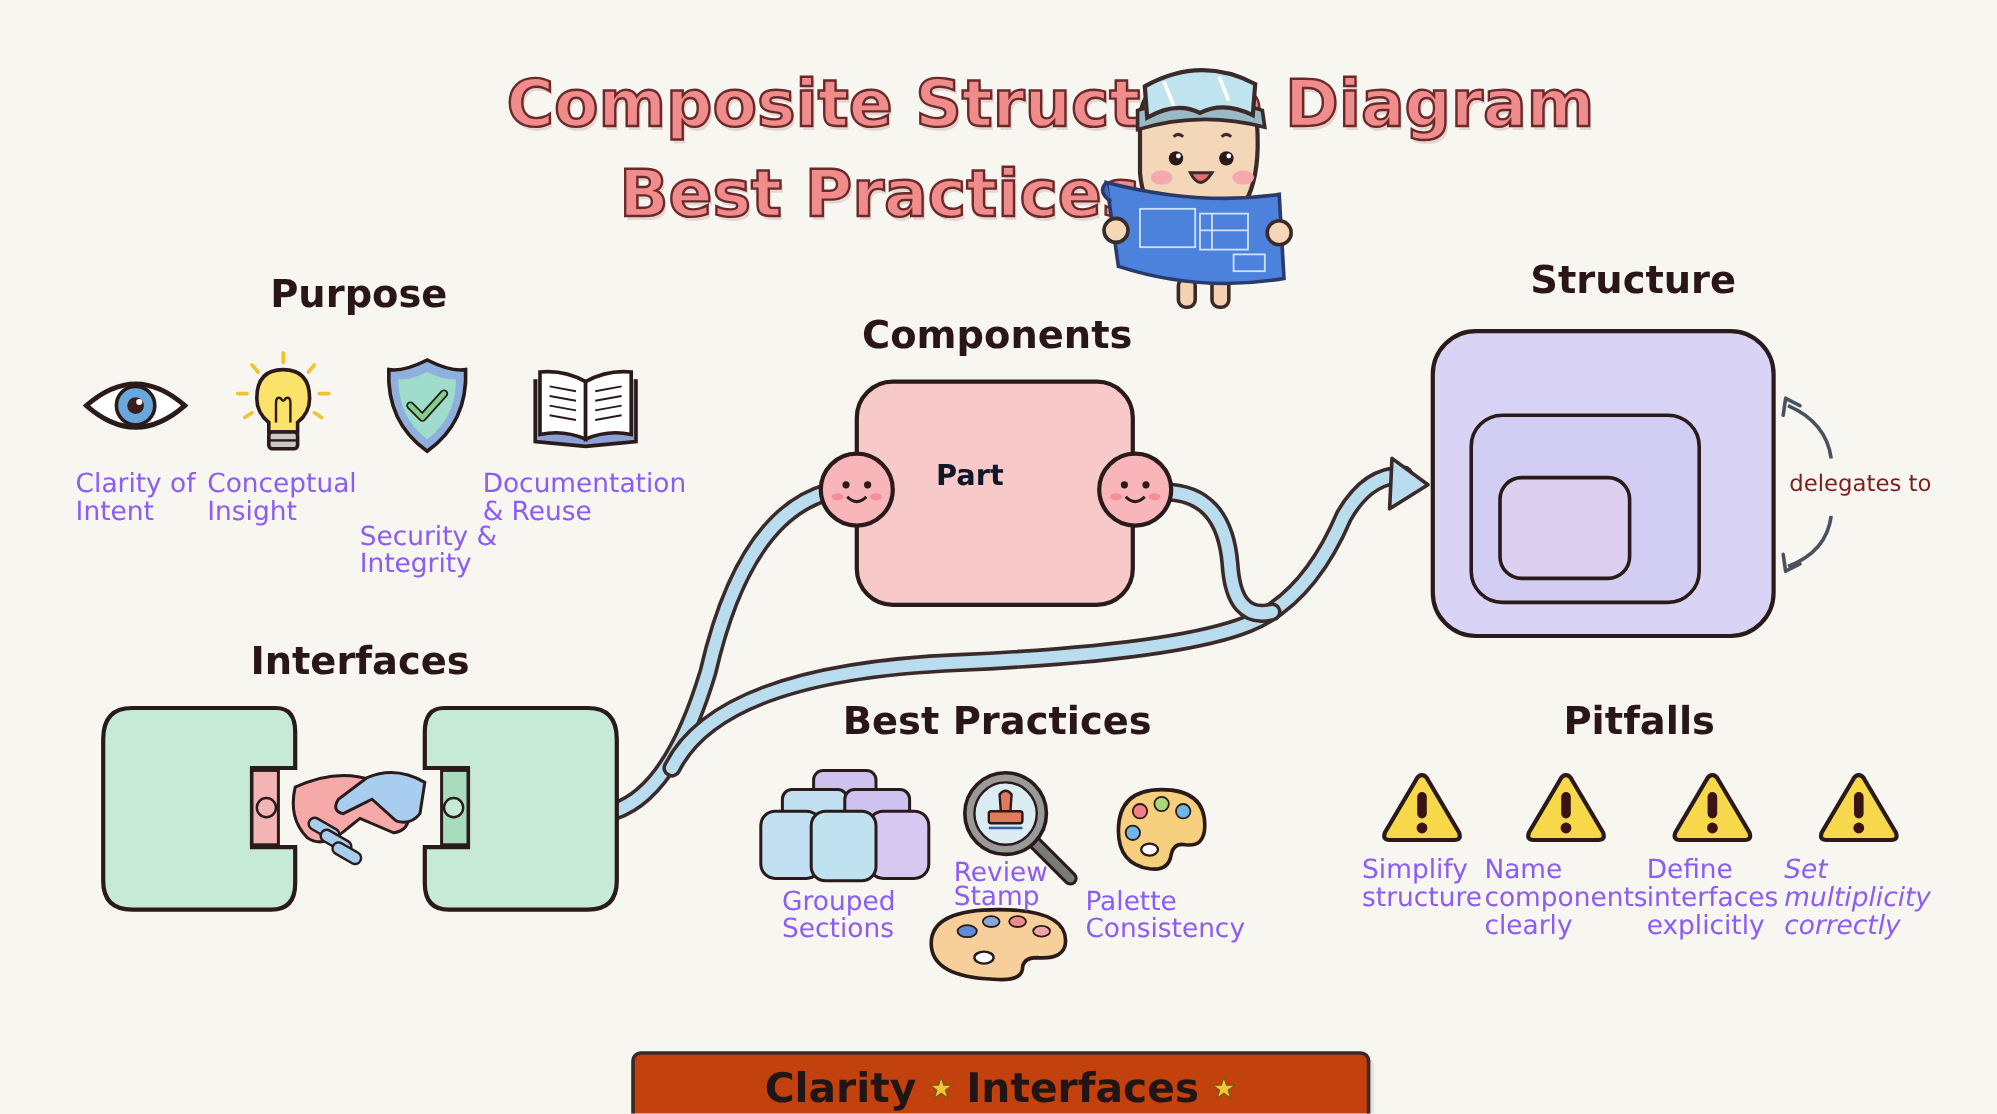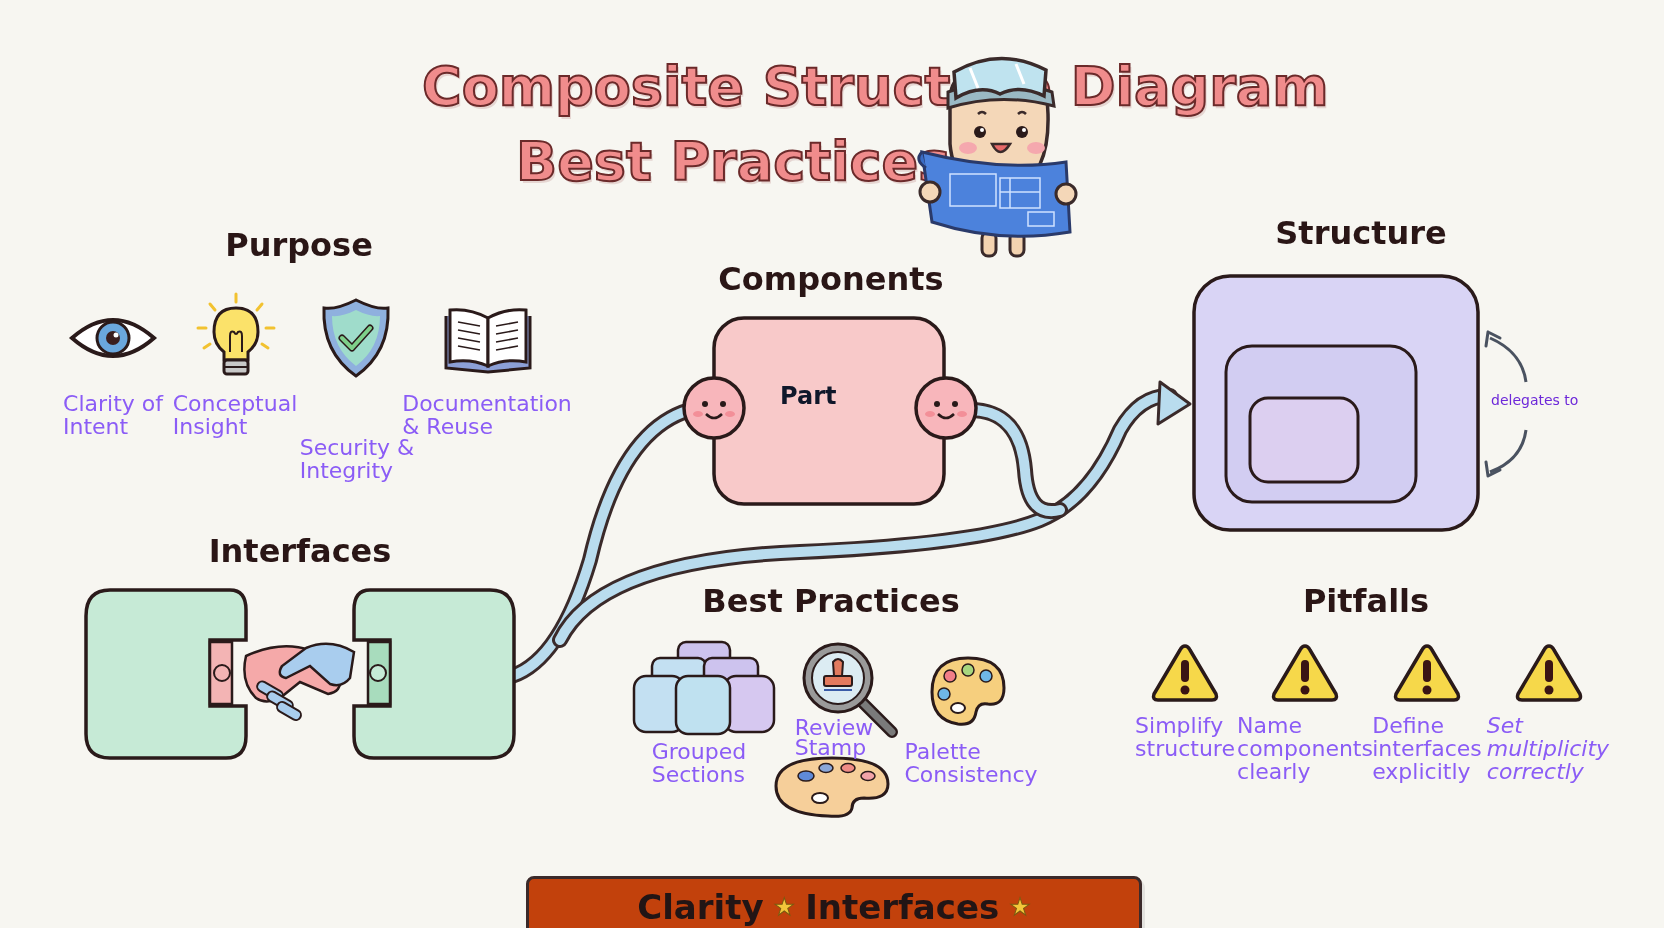--- a/index.html
+++ b/index.html
@@ -33,21 +33,21 @@
     box-shadow:3px 4px 0 rgba(0,0,0,0.08);
     display:flex; align-items:center; justify-content:center; gap:10px;
     font-weight:bold; font-size:34px; color:#221515;margin-top:42px;
   }
   .banner .star { color:#f3c63a; font-size:24px; -webkit-text-stroke:1px #7a5a10; }
   .part-label {
     position:absolute; left:780px; top:382px; font-size:24px; font-weight:bold;
     color:#0f172a;
   }
   .delegates {
-    position:absolute; left:1491px; top:392px; font-size:14px; color:#6d28d9;
+    position:absolute; left:1491px; top:392px; font-size:19px; color:#7f1d1d;
   }
 </style>
 </head>
 <body>
 
 <div class="title" style="left:422px; top:55px;">Composite Structure Diagram</div>
 <div class="title" style="left:516px; top:130px;">Best Practices</div>
 
 <svg style="left:920px; top:44px;" width="160" height="220" viewBox="0 0 160 220">
 

